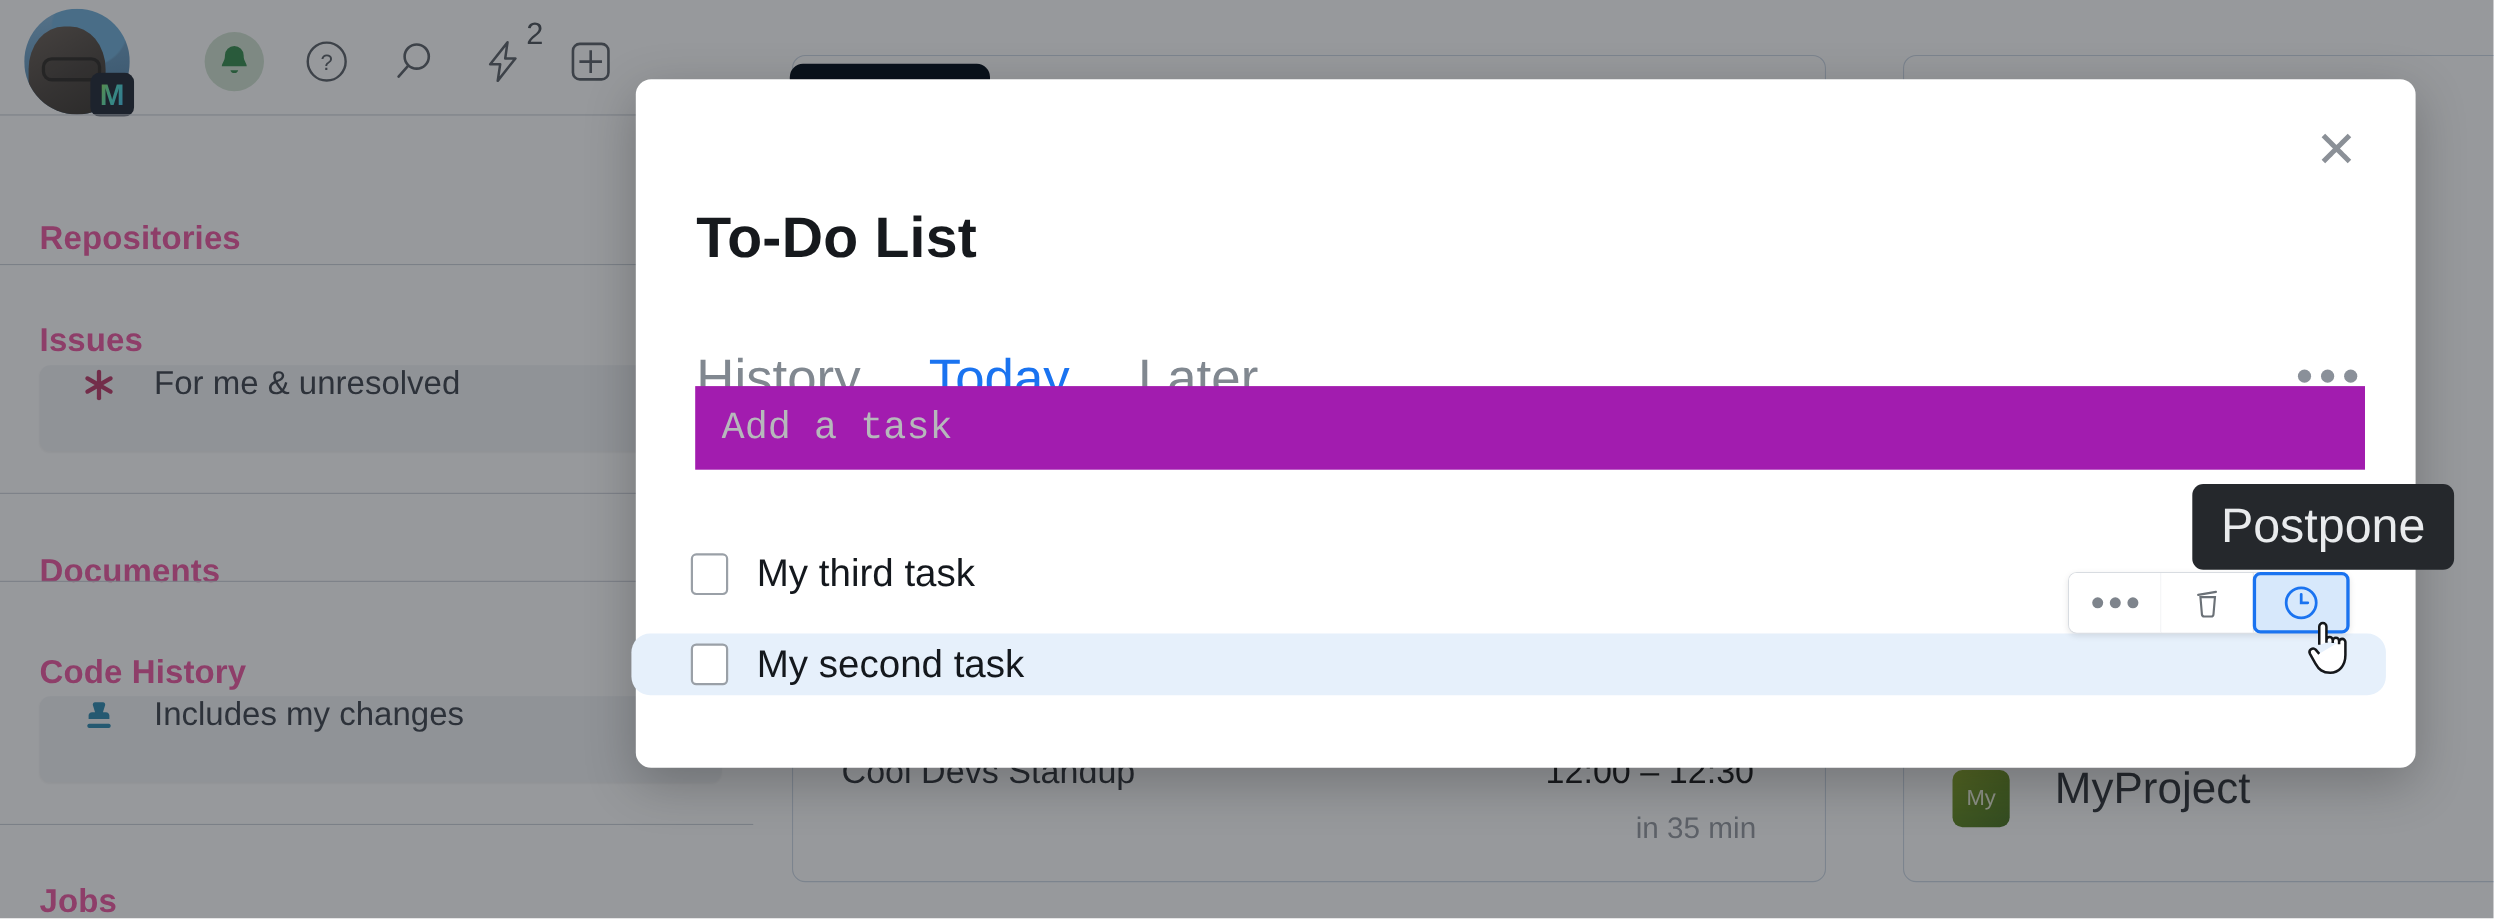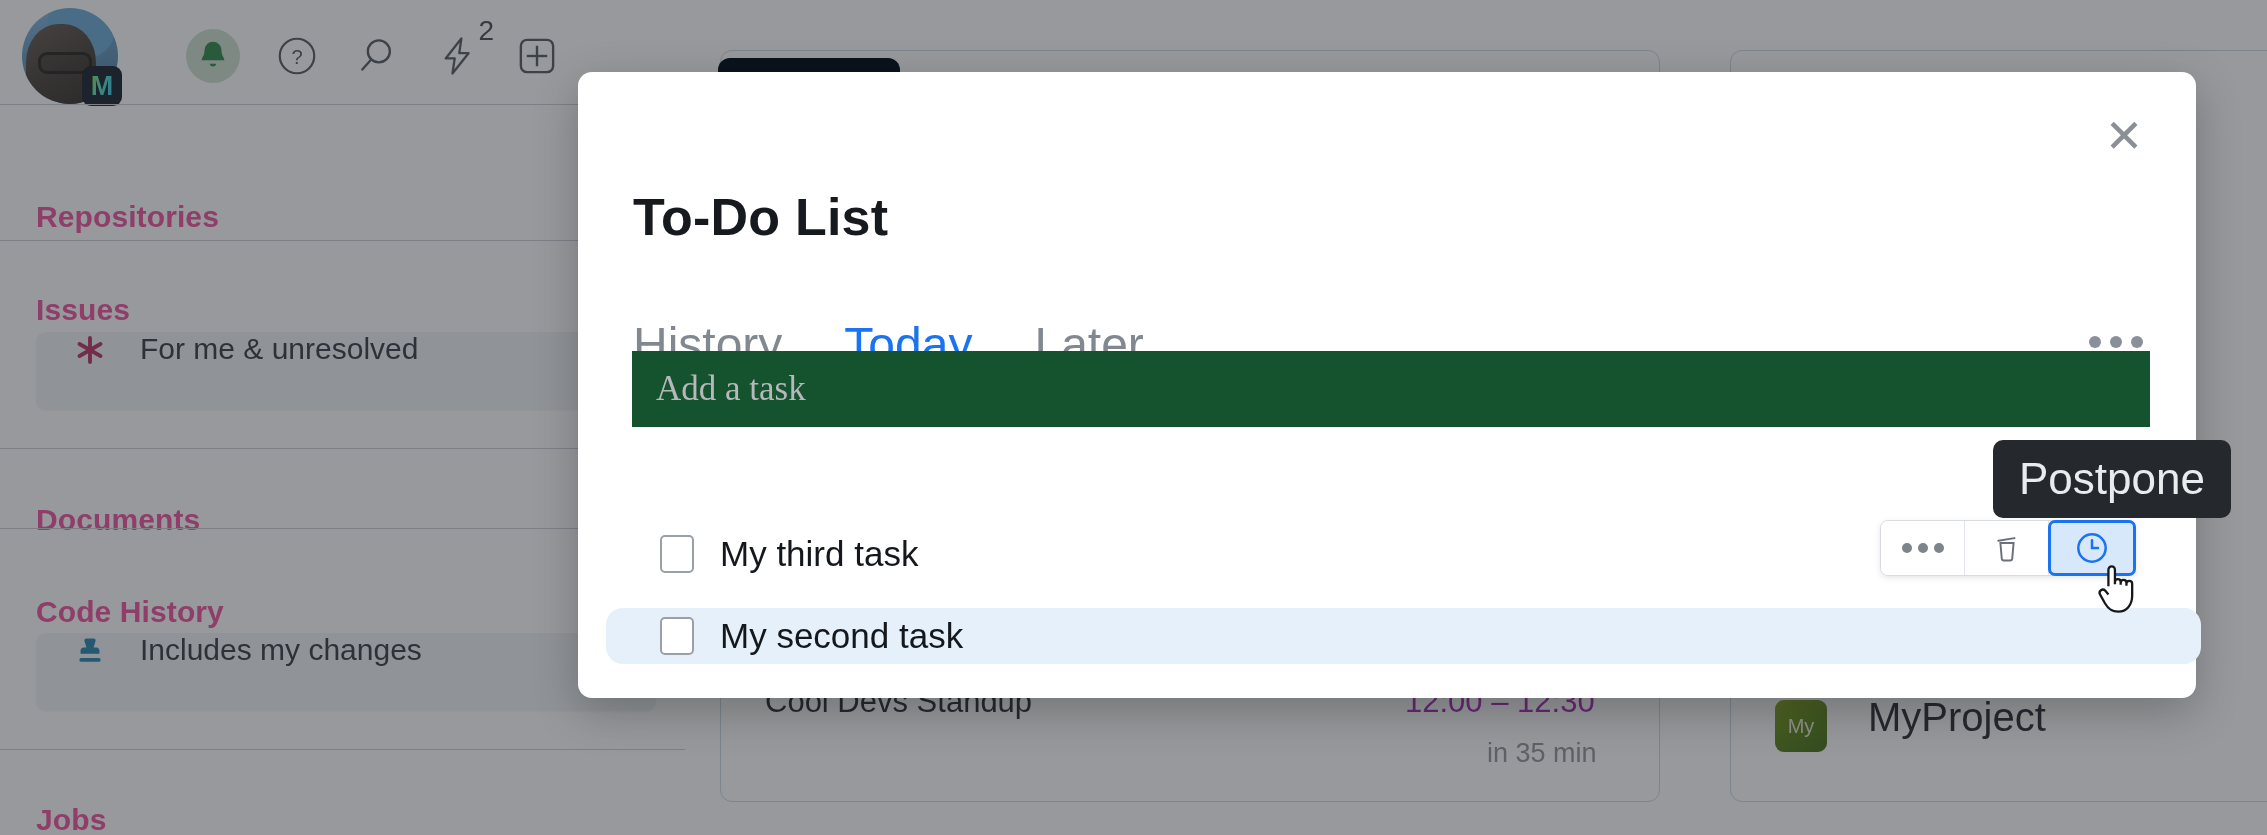--- a/index.html
+++ b/index.html
@@ -72,21 +72,21 @@
     box-shadow: 0 1px 2px rgba(0,0,0,.05);
   }
   .nav-item .ni-icon { width: 44px; margin-left: 32px; display:flex; align-items:center; justify-content:center; }
   .nav-item .ni-label { margin-left: 28px; font-size: 30px; color: #2b313a; }
 
   .main-panel { position: absolute; left: 685px; top: 0; right: 0; bottom: 0; background: #ffffff; }
   .card {
     position: absolute; border: 1px solid #c8d4e2; border-radius: 12px; background: #ffffff;
   }
   .card-title { position: absolute; font-size: 31px; color: #1b1f24; }
-  .card-sub   { position: absolute; font-size: 31px; color: #a21caf; }
+  .card-sub   { position: absolute; font-size: 31px; color: #000000; }
   .card-meta  { position: absolute; font-size: 27px; color: #8a8f96; }
   .proj-badge {
     position:absolute; width: 52px; height: 52px; border-radius: 9px;
     background: linear-gradient(150deg,#7f9e10 0%, #4f7a08 55%, #35620a 100%);
     color: #e9edd2; font-size: 20px; display:flex; align-items:center; justify-content:center;
   }
 
   
   .scrim { position: absolute; inset: 0; background: rgba(48,52,58,.50); }
 
@@ -117,29 +117,29 @@
     background: #1a73f0; border-radius: 3px;
   }
   .tabs-more {
     position: absolute; right: 48px; top: 250px; width: 64px; height: 40px;
     display: flex; align-items: center; justify-content: center; gap: 9px; cursor: pointer;
   }
   .dot { width: 12px; height: 12px; border-radius: 50%; background: #8a9099; display: inline-block; }
 
   .addtask {
     position: absolute; left: 632px; top: 351px; width: 1518px; height: 76px;
-    background: #14532d; border: none; outline: none;
+    background: #a21caf; border: none; outline: none;
     font-size: 35px; color: #b6b8bb; padding: 0 24px;
-    font-family: Liberation Serif, serif;
+    font-family: Liberation Mono, monospace;
   }
   .addtask::placeholder { color: #b6b8bb; }
 
   .task-row {
-    position: absolute; left: 606px; width: 1595px; height: 56px;
-    display: flex; align-items: center; margin-top: 32px;
+    position: absolute; left: 574px; width: 1595px; height: 56px;
+    display: flex; align-items: center;
   }
   .task-row.hl { background: #e6f0fb; }
   .task-check {
     width: 34px; height: 38px; border: 2px solid #9aa0a7; border-radius: 5px;
     background: #fff; margin-left: 54px; flex: 0 0 auto; cursor: pointer;
   }
   .task-label { margin-left: 26px; font-size: 35px; color: #14181d; }
 
   .row-actions {
     position: absolute; left: 1880px; top: 520px; height: 56px;

